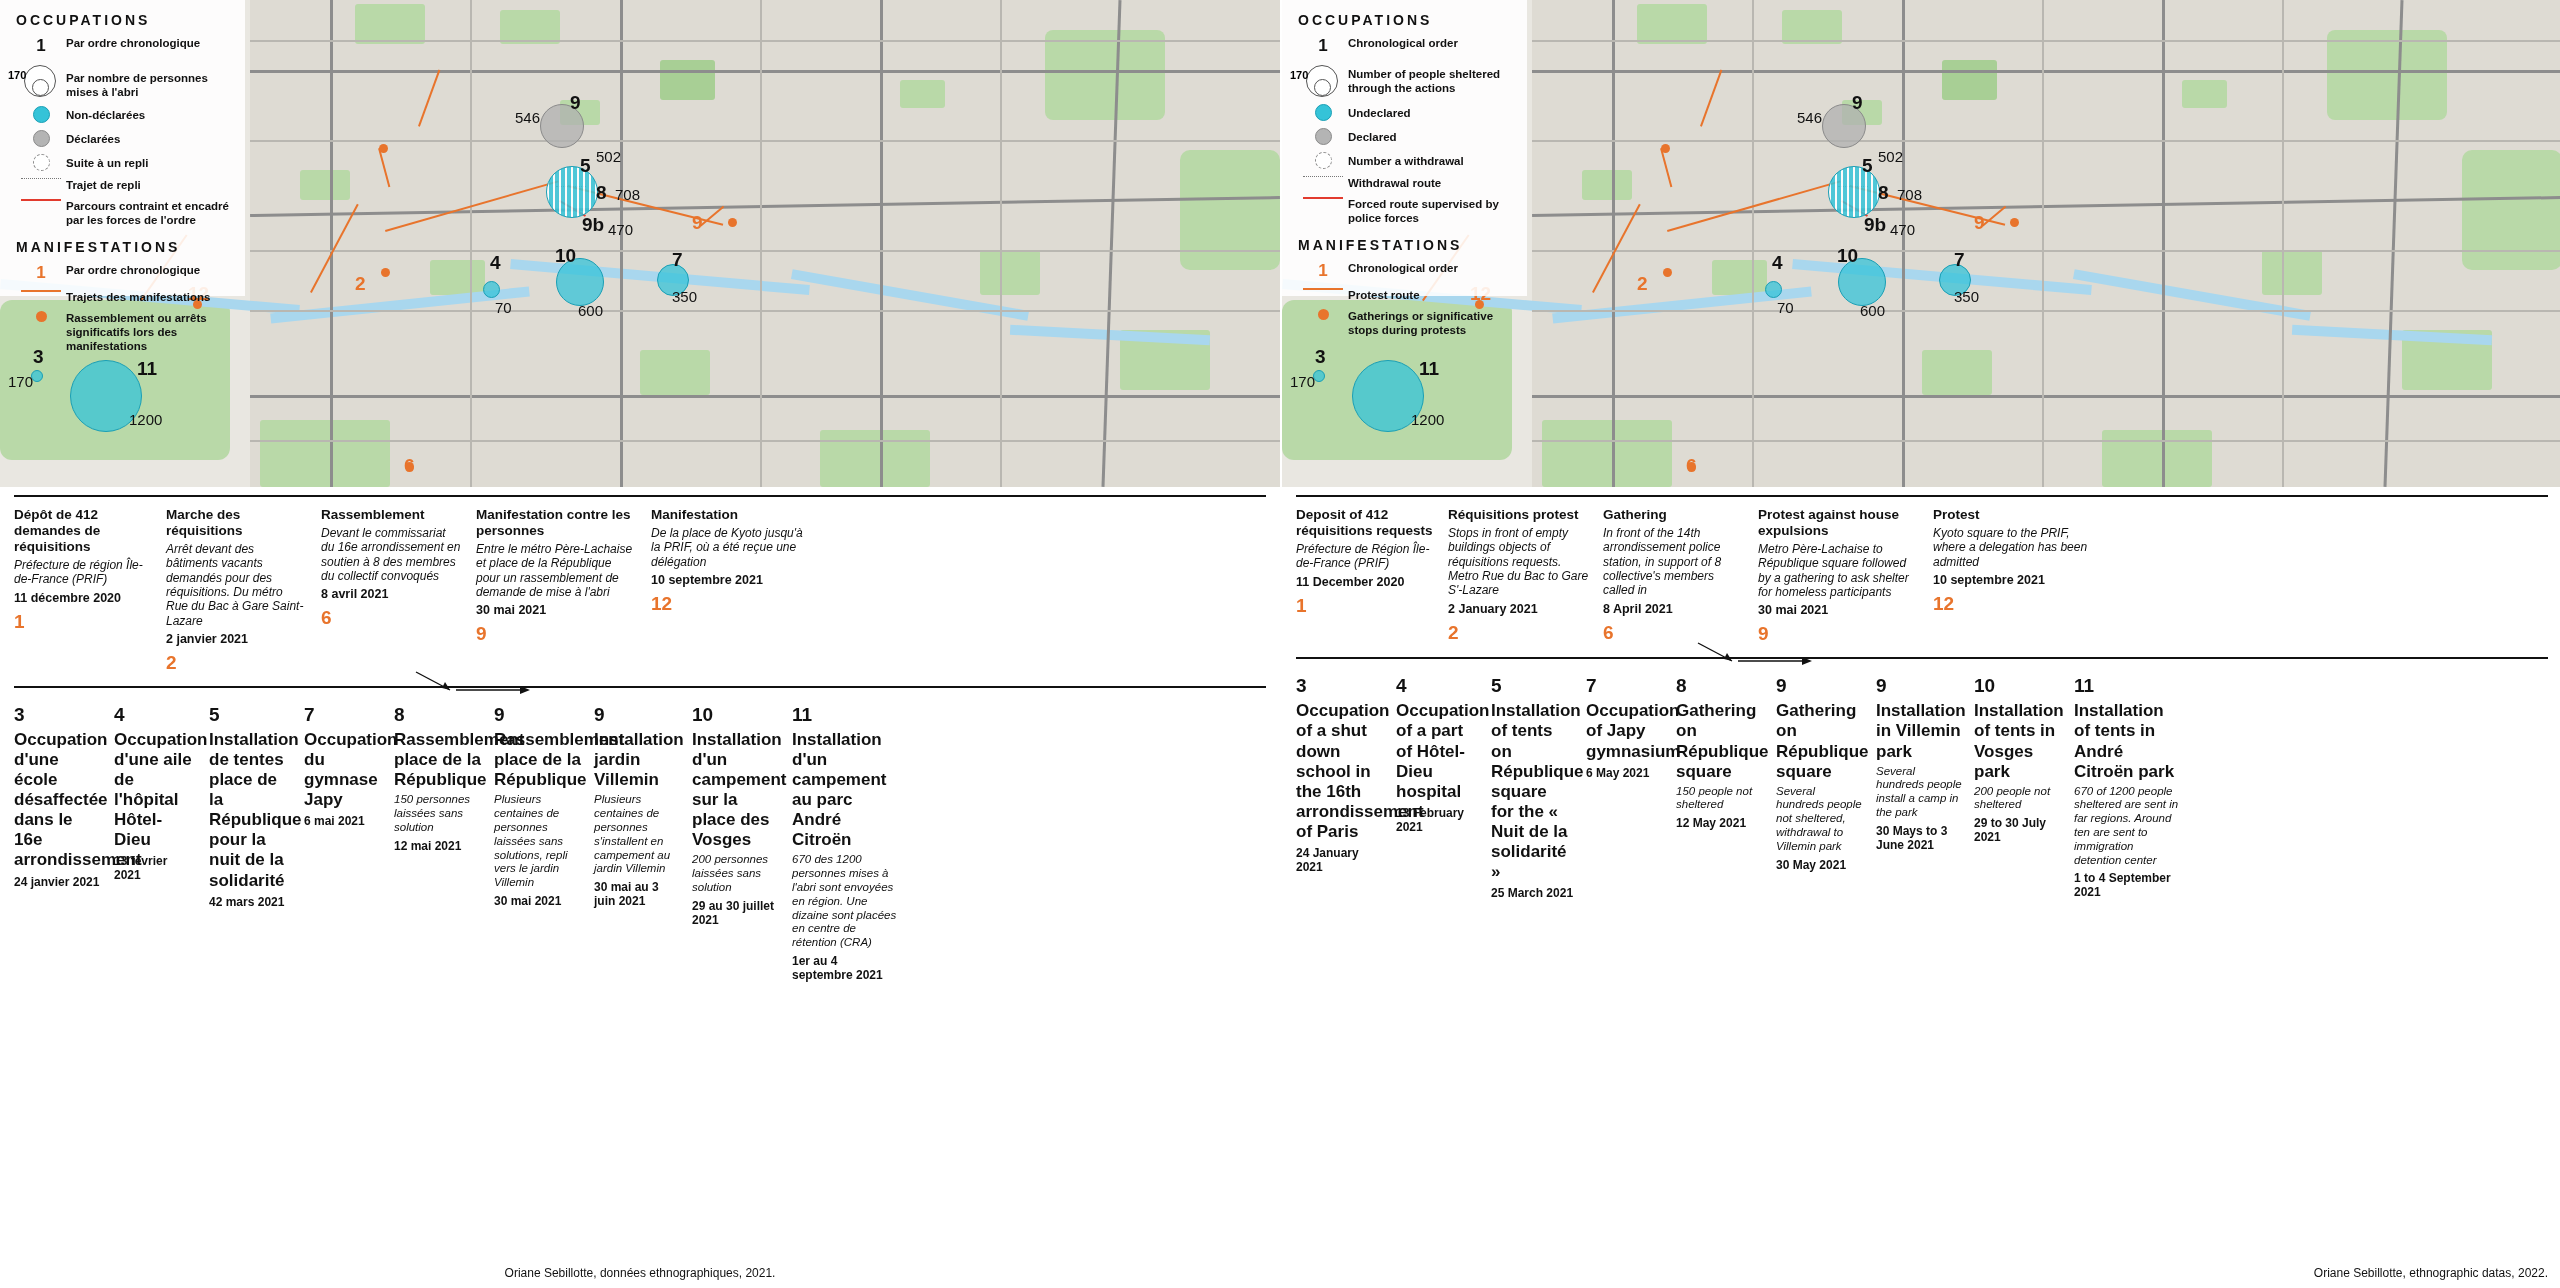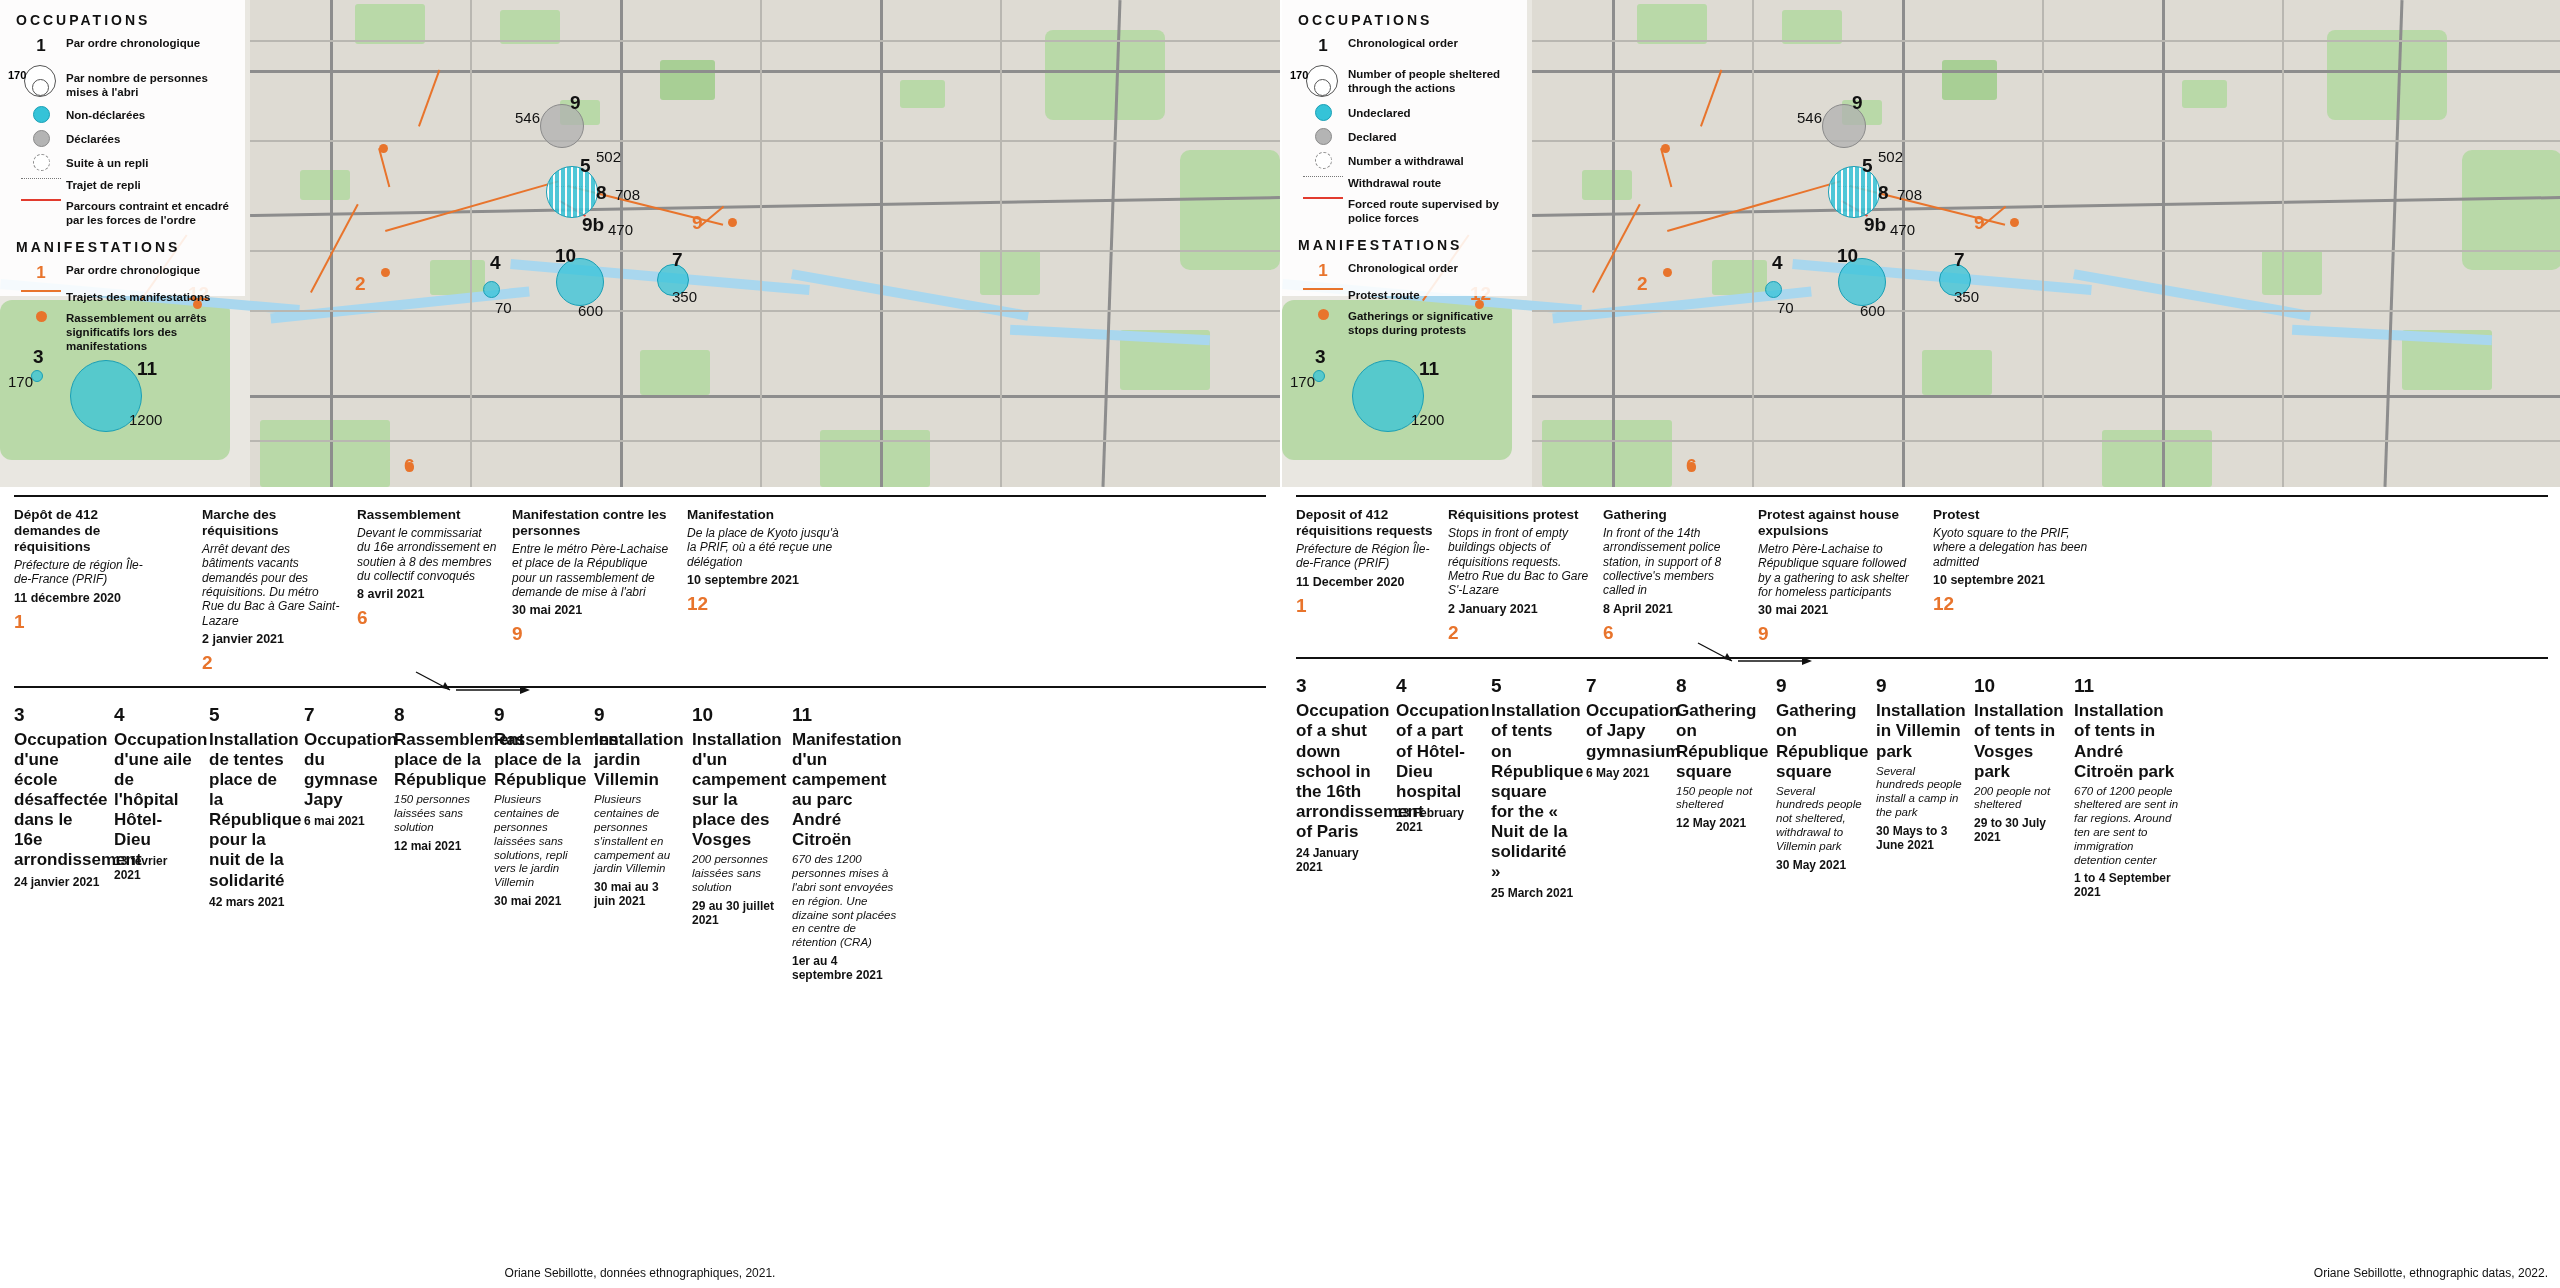--- a/index.html
+++ b/index.html
@@ -292,21 +292,21 @@
     <div class="lower">
       <div class="rule top"></div>
 
       <div class="row-top">
         <div class="cell" style="width:152px;">
           <div class="ttl">Dépôt de 412 demandes de réquisitions</div>
           <div class="sub">Préfecture de région Île-de-France (PRIF)</div>
           <div class="date">11 décembre 2020</div>
           <div class="idx orange">1</div>
         </div>
-        <div class="cell" style="width:155px;margin-left:36px;">
+        <div class="cell" style="width:155px;">
           <div class="ttl">Marche des réquisitions</div>
           <div class="sub">Arrêt devant des bâtiments vacants demandés pour des réquisitions. Du métro Rue du Bac à Gare Saint-Lazare</div>
           <div class="date">2 janvier 2021</div>
           <div class="idx orange">2</div>
         </div>
         <div class="cell" style="width:155px;">
           <div class="ttl">Rassemblement</div>
           <div class="sub">Devant le commissariat du 16e arrondissement en soutien à 8 des membres du collectif convoqués</div>
           <div class="date">8 avril 2021</div>
           <div class="idx orange">6</div>
@@ -380,21 +380,21 @@
           <div class="date">30 mai au 3 juin 2021</div>
         </div>
         <div class="cellb" style="width:100px;">
           <div class="idx">10</div>
           <div class="ttl">Installation d'un campement sur la place des Vosges</div>
           <div class="sub">200 personnes laissées sans solution</div>
           <div class="date">29 au 30 juillet 2021</div>
         </div>
         <div class="cellb" style="width:118px;">
           <div class="idx">11</div>
-          <div class="ttl">Manifestation d'un campement au parc André Citroën</div>
+          <div class="ttl">Installation d'un campement au parc André Citroën</div>
           <div class="sub">670 des 1200 personnes mises à l'abri sont envoyées en région. Une dizaine sont placées en centre de rétention (CRA)</div>
           <div class="date">1er au 4 septembre 2021</div>
         </div>
       </div>
 
       <div class="credit">Oriane Sebillotte, données ethnographiques, 2021.</div>
     </div>
   </div>
 
   <div class="panel right">

